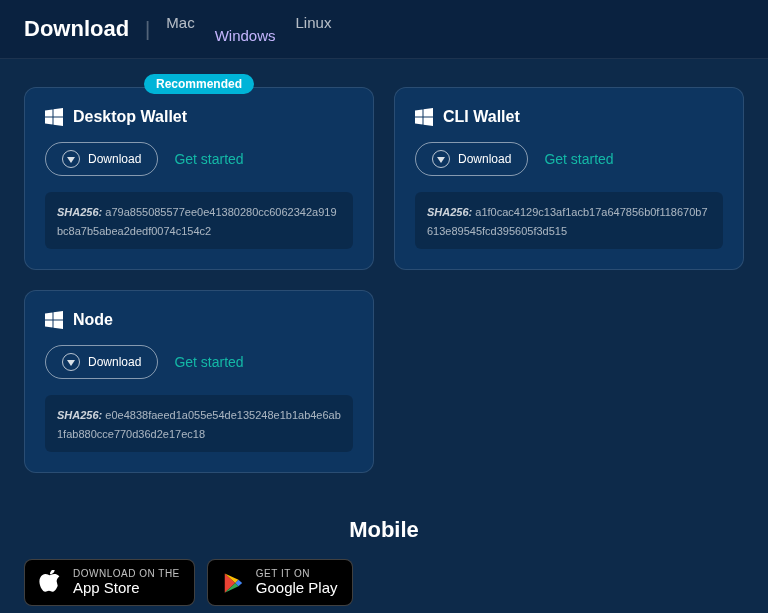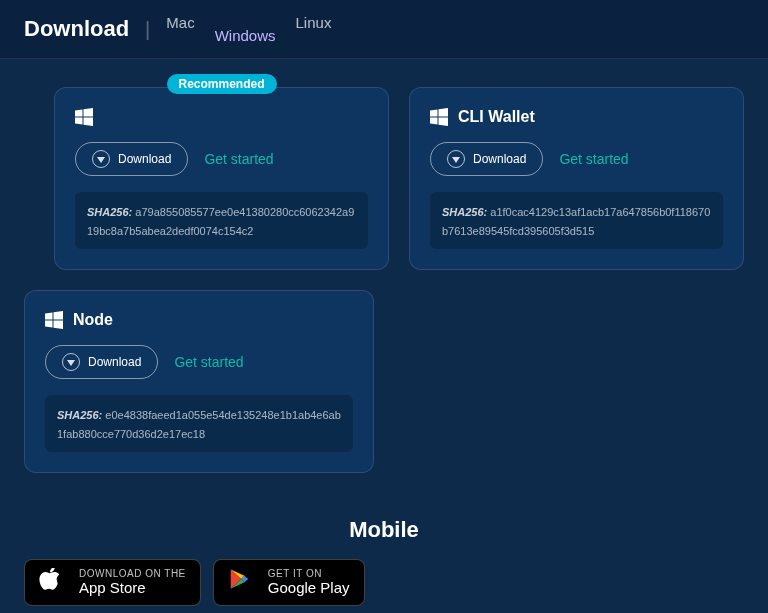--- a/index.html
+++ b/index.html
@@ -55,21 +55,20 @@
     
     .main {
       padding: 28px 24px 24px;
     }
 
     
     .cards-row {
       display: flex;
       gap: 20px;
       margin-bottom: 20px;
-      margin-left: 30px;
     }
 
     .card {
       background-color: #0d3560;
       border: 1px solid rgba(255,255,255,0.12);
       border-radius: 12px;
       padding: 20px;
       flex: 1;
       position: relative;
     }
@@ -200,21 +199,22 @@
       display: flex;
       gap: 12px;
     }
 
     .store-badge {
       background-color: #000000;
       border: 1px solid rgba(255,255,255,0.25);
       border-radius: 8px;
       padding: 8px 14px;
       display: flex;
-      gap: 18px;
+      align-items: center;
+      gap: 12px;
       cursor: pointer;
       min-width: 130px;
     }
 
     .store-badge-icon {
       font-size: 22px;
       line-height: 1;
     }
 
     .store-badge-text {
@@ -260,20 +260,21 @@
 
     <div class="card">
       <div class="card-recommended-badge">Recommended</div>
       <div class="card-title-row">
         <svg class="windows-icon" viewBox="0 0 18 18" fill="white">
           <path d="M0 2.5L7.5 1.5V8.5H0V2.5Z"></path>
           <path d="M8.5 1.3L18 0V8.5H8.5V1.3Z"></path>
           <path d="M0 9.5H7.5V16.5L0 15.5V9.5Z"></path>
           <path d="M8.5 9.5H18V18L8.5 16.7V9.5Z"></path>
         </svg>
+        <span class="card-title">Desktop Wallet</span>
       </div>
       <div class="card-actions">
         <button class="download-btn">
           <div class="download-icon">
             <div class="download-arrow"></div>
           </div>
           <span>Download</span>
         </button>
         <a class="get-started-link">Get started</a>
       </div>

